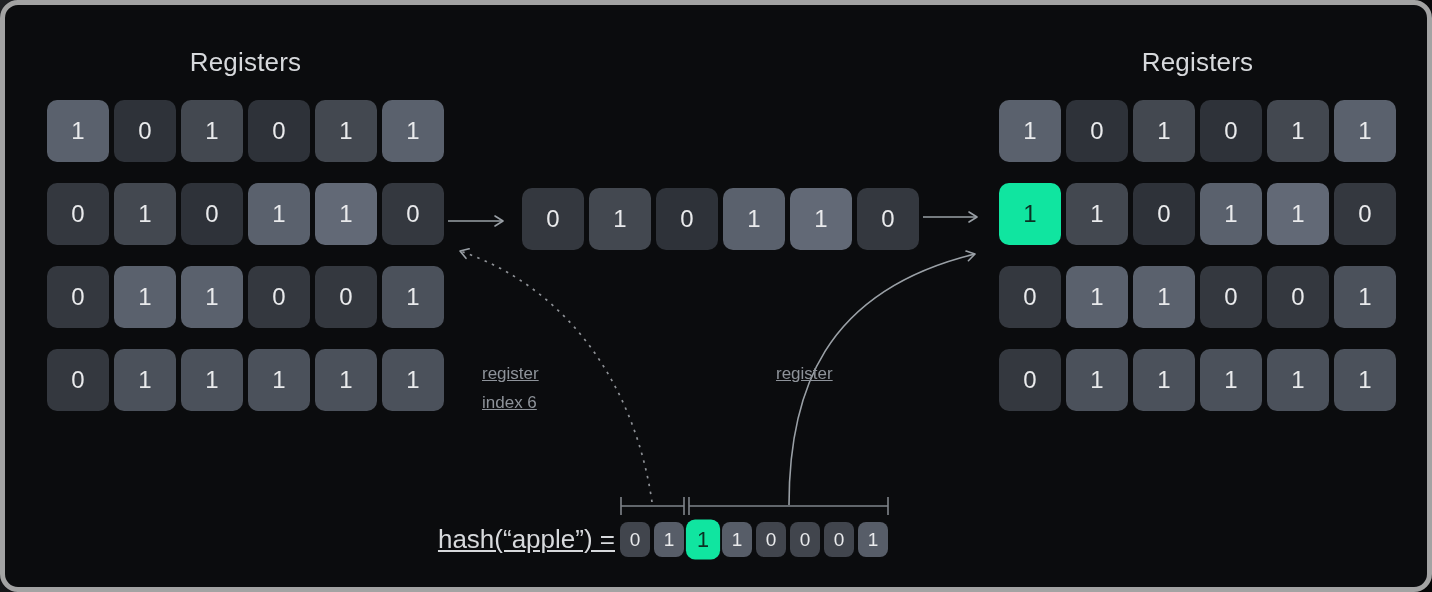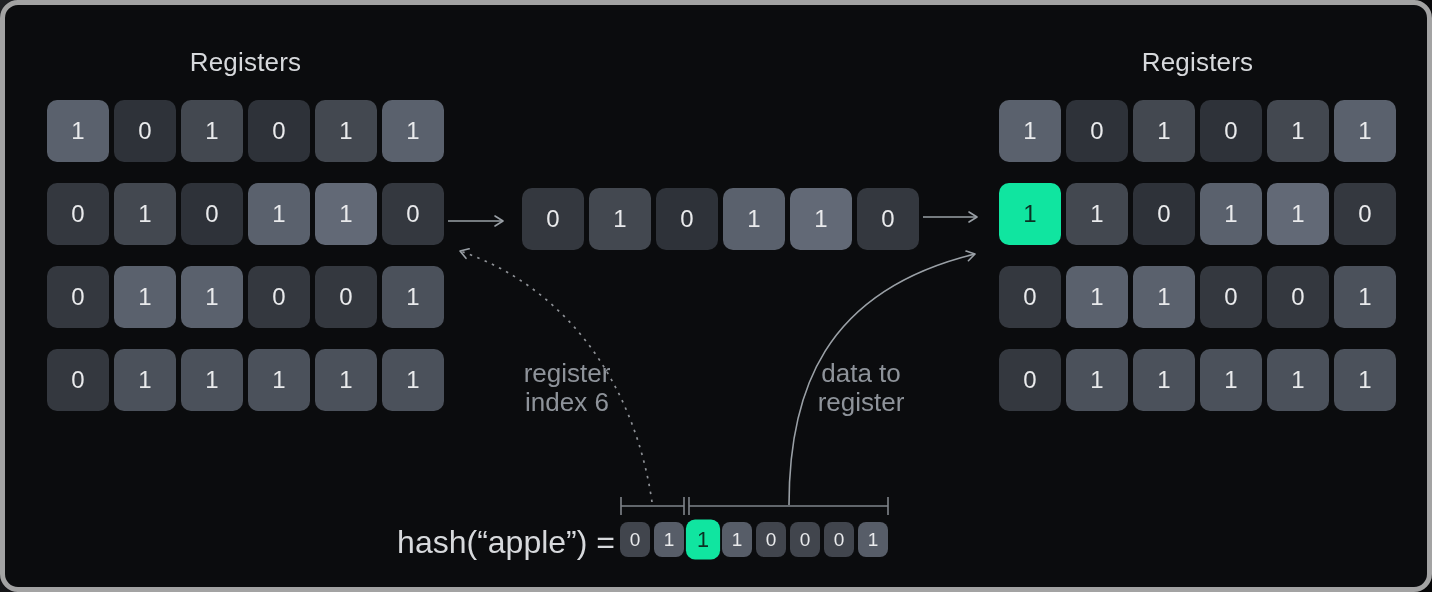--- a/index.html
+++ b/index.html
@@ -43,26 +43,26 @@
   .tone-d{background:var(--tone-d)}
   .tone-d2{background:var(--tone-d2)}
   .tone-m{background:var(--tone-m)}
   .tone-m2{background:var(--tone-m2)}
   .tone-l{background:var(--tone-l)}
   .tone-l2{background:var(--tone-l2)}
   .tone-h0{background:var(--tone-h0)}
   .tone-h1{background:var(--tone-h1)}
   .tone-g{background:var(--tone-g);color:var(--text-on-green,#0b3023);}
   .note{
-    position:absolute;width:170px;text-align:center;
-    font-size:26px;line-height:29px;color:var(--label-text,#8e939a);
+    position:absolute;width:170px;text-align:left;
+    font-size:17px;line-height:29px;color:var(--label-text,#8e939a);text-decoration:underline;
   }
   .hash-label{
     position:absolute;left:388px;top:519px;width:222px;
-    text-align:right;font-size:32px;color:var(--title-text,#d7d9dc);
+    text-align:right;font-size:26px;color:var(--title-text,#d7d9dc);text-decoration:underline;
   }
   .stroke-solid{stroke:var(--arrow,#9aa0a6);stroke-width:1.6;fill:none;}
   .stroke-dashed{stroke:var(--dashed-arrow,#8e9196);stroke-width:1.7;fill:none;stroke-dasharray:2.5 5.5;}
   .stroke-bracket{stroke:var(--bracket,#7f848a);stroke-width:1.6;fill:none;}
 </style>
 </head>
 <body style="--tone-d: #2e3239; --tone-d2: #34383f; --tone-m: #434850; --tone-m2: #4b515b; --tone-l: #5a616d; --tone-l2: #626976; --tone-h0: #41454d; --tone-h1: #575d68; --tone-g: #10e5a0; --text-light: #e9eaec; --text-on-green: #0b3023; --title-text: #d7d9dc; --label-text: #8e939a; --arrow: #9aa0a6; --dashed-arrow: #8e9196; --bracket: #7f848a;">
 
 <div class="card">
 
@@ -144,21 +144,20 @@
       <div class="cell tone-m2">1</div>
       <div class="cell tone-m2">1</div>
     </div>
 
   <div class="note" style="left:477px;top:354px">
     <div>register</div>
     <div>index 6</div>
   </div>
 
   <div class="note" style="left:771px;top:354px">
-    <div>data to</div>
     <div>register</div>
   </div>
 
   <div class="hash-label">hash(“apple”) =</div>
 
   <div class="hash-row" style="left:615px;top:517px">
       <div class="cell tone-h0">0</div>
       <div class="cell tone-h1">1</div>
       <div class="cell tone-g">1</div>
       <div class="cell tone-h1">1</div>

